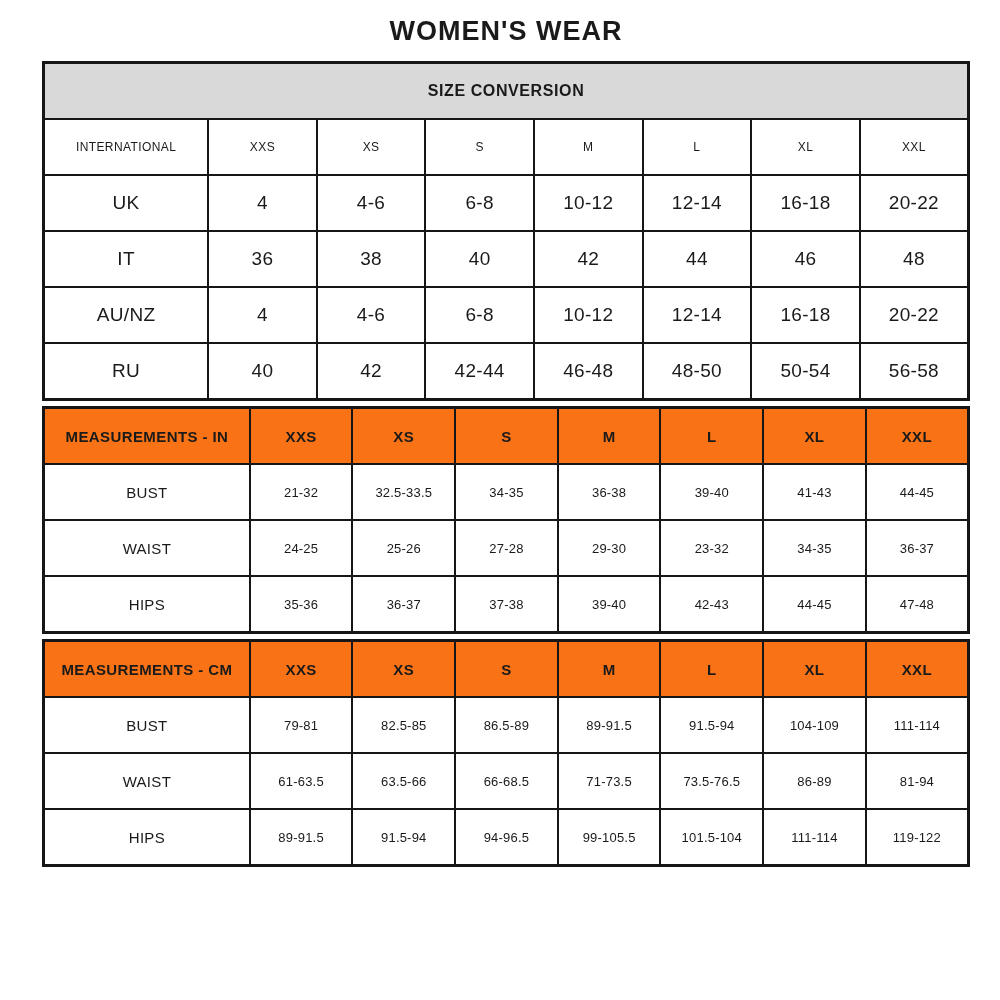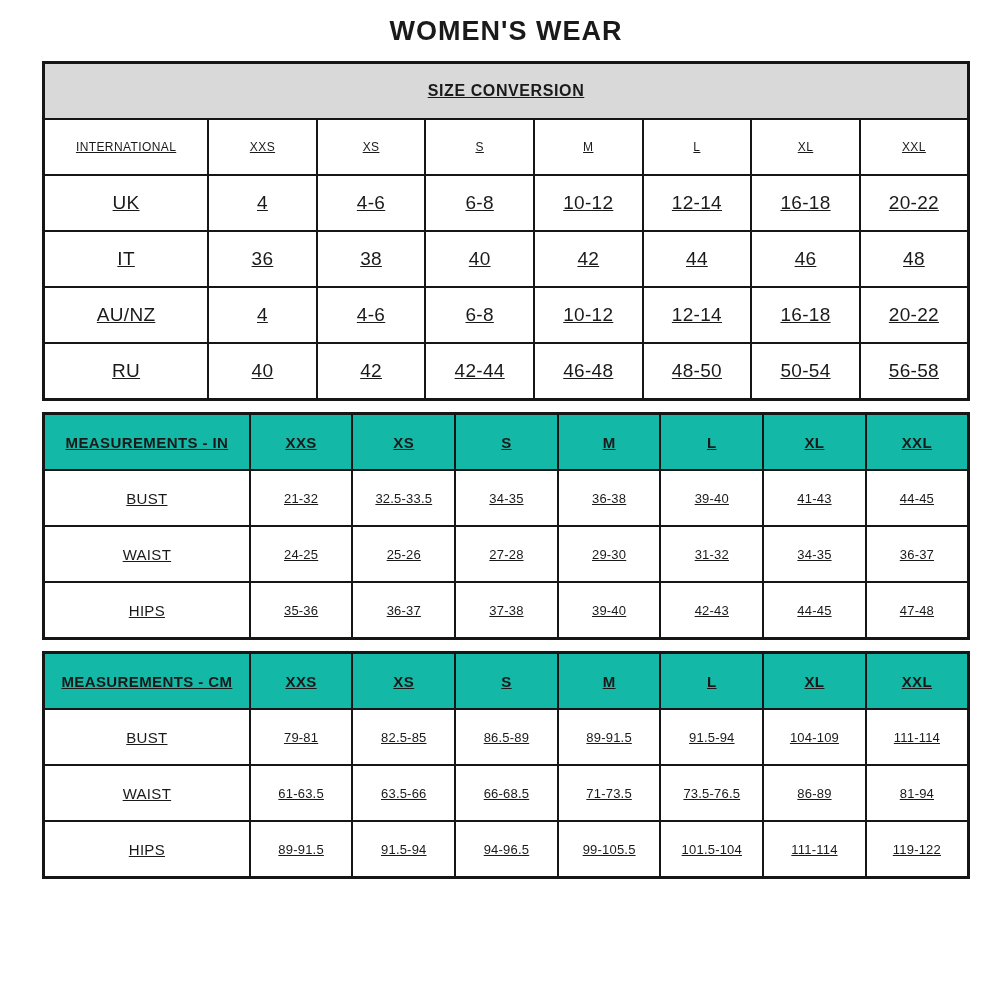--- a/index.html
+++ b/index.html
@@ -21,22 +21,21 @@
     font-size: 27px;
     line-height: 1.15;
     font-weight: 700;
     letter-spacing: 1px;
   }
   table.tbl {
     width: 100%;
     border-collapse: collapse;
     table-layout: fixed;
     border: 3px solid #161616;
-    margin-bottom: 11px;
-    text-decoration: underline;
+    margin-bottom: 5px;
   }
   table.tbl td {
     border: 2px solid #161616;
     text-align: center;
     vertical-align: middle;
     height: 54px;
     padding: 0 4px;
     overflow: hidden;
     white-space: nowrap;
   }
@@ -50,21 +49,21 @@
   .t-conv tr.hdr td {
     font-size: 12px;
     letter-spacing: 0.4px;
   }
   .t-conv td.rowlabel,
   .t-conv td.val {
     font-size: 19px;
     letter-spacing: 0.3px;
   }
   .t-meas tr.hdr td {
-    background: #14b8a6;
+    background: #f97316;
     font-weight: 700;
     font-size: 15px;
     letter-spacing: 0.4px;
   }
   .t-meas td.rowlabel {
     font-size: 15px;
     letter-spacing: 0.3px;
   }
   .t-meas td.val {
     font-size: 13px;
@@ -176,21 +175,21 @@
           <td class="val">39-40</td>
           <td class="val">41-43</td>
           <td class="val">44-45</td>
         </tr>
         <tr>
           <td class="rowlabel">WAIST</td>
           <td class="val">24-25</td>
           <td class="val">25-26</td>
           <td class="val">27-28</td>
           <td class="val">29-30</td>
-          <td class="val">31-32</td>
+          <td class="val">23-32</td>
           <td class="val">34-35</td>
           <td class="val">36-37</td>
         </tr>
         <tr>
           <td class="rowlabel">HIPS</td>
           <td class="val">35-36</td>
           <td class="val">36-37</td>
           <td class="val">37-38</td>
           <td class="val">39-40</td>
           <td class="val">42-43</td>

